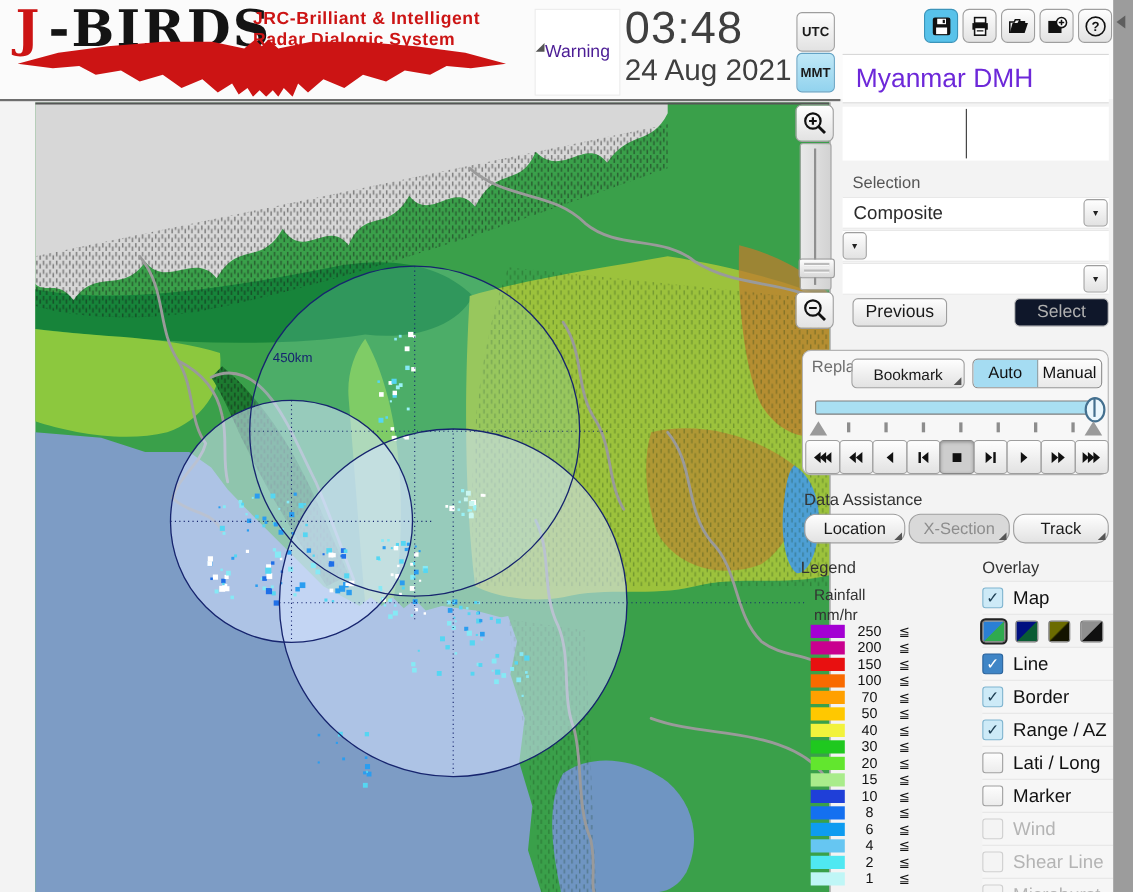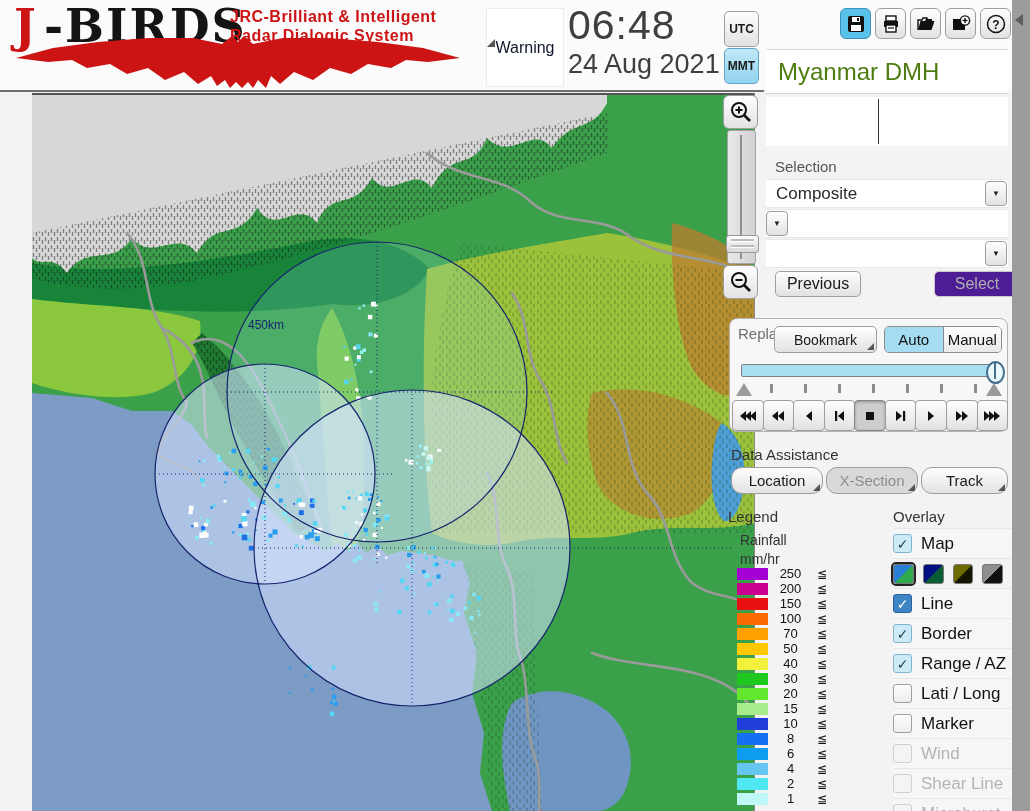--- a/index.html
+++ b/index.html
@@ -6,31 +6,31 @@
   .page{position:relative;width:1030px;height:811px;overflow:hidden;background:#f3f3f3;}
   .abs{position:absolute;}
 
   
   .header{position:absolute;left:0;top:0;width:1012px;height:90px;background:#fbfbfb;}
   .header-line{position:absolute;left:0;top:90px;width:764px;height:2px;background:#6e6e6e;}
   .brand-text{font-family:"DejaVu Serif","Liberation Serif",serif;font-weight:bold;font-size:46px;letter-spacing:2px;}
   .tagline{color:#cc1414;font-weight:bold;font-size:15px;line-height:18px;letter-spacing:.5px;}
 
   .warning-box{position:absolute;left:486px;top:8px;width:76px;height:77px;background:#fff;border:1px solid #ececec;}
-  .warning-box span{position:absolute;left:0;right:0;top:30px;text-align:center;color:#0f172a;font-size:16px;}
+  .warning-box span{position:absolute;left:0;right:0;top:30px;text-align:center;color:#4c1d95;font-size:16px;}
   .fold{position:absolute;right:2px;bottom:2px;width:0;height:0;border-style:solid;border-width:0 0 8px 8px;border-color:transparent transparent #555 transparent;}
   .fold.small{border-width:0 0 7px 7px;}
 
   .clock-time{position:absolute;left:568px;top:2px;font-size:41px;color:#3f3f3f;letter-spacing:1px;}
   .clock-date{position:absolute;left:568px;top:49px;font-size:27px;color:#3f3f3f;}
 
   .btn{background:linear-gradient(#fefefe,#e2e2e2);border:1px solid #9e9e9e;border-radius:5px;color:#1a1a1a;
        display:flex;align-items:center;justify-content:center;box-sizing:border-box;cursor:default;}
   .btn.blue{background:linear-gradient(#c0e8f7,#92d3ee);border-color:#63a2c4;}
-  .btn.disabled{background:#4c1d95;color:#b0b0b0;border-color:#c9c9c9;margin-left:12px;}
+  .btn.disabled{background:#0f172a;color:#b0b0b0;border-color:#c9c9c9;}
   .btn.gray-pressed{background:#d9d9d9;color:#8d8d8d;}
 
   .tz-btn{position:absolute;left:724px;width:35px;height:36px;font-size:12px;font-weight:bold;}
   .toolbar-btn{position:absolute;top:8px;width:31px;height:31px;border-radius:6px;}
   .toolbar-btn.save{background:#58c2ea;border-color:#3b94ba;}
 
   
   .gray-strip{position:absolute;left:1012px;top:0;width:18px;height:811px;background:#9c9c9c;}
   .strip-arrow{position:absolute;left:3px;top:14px;width:0;height:0;border-top:6px solid transparent;border-bottom:6px solid transparent;border-right:8px solid #5e5e5e;}
 
@@ -40,21 +40,21 @@
   
   .zoomctrl{position:absolute;left:723px;top:95px;width:35px;}
   .zoom-btn{width:35px;height:34px;border-radius:6px;}
   .zoom-track{position:relative;width:27px;height:132px;margin:1px 4px;background:linear-gradient(90deg,#e9e9e9,#d2d2d2);border:1px solid #a5a5a5;border-radius:3px;}
   .zoom-track .rail{position:absolute;left:12px;top:4px;width:2px;height:124px;background:#8f8f8f;}
   .zoom-handle{position:absolute;left:-2px;top:104px;width:31px;height:16px;background:linear-gradient(#fdfdfd,#d8d8d8);border:1px solid #9a9a9a;border-radius:3px;}
   .zoom-handle i{display:block;height:2px;margin:3px 4px 0 4px;background:#bbb;border-bottom:1px solid #fff;}
 
   
   .site-box{position:absolute;left:766px;top:49px;width:242px;height:43px;background:#fff;border-top:1px solid #d8d8d8;border-bottom:1px solid #d8d8d8;display:flex;align-items:center;}
-  .site-box span{font-size:24px;color:#4d7c0f;padding-left:12px;}
+  .site-box span{font-size:24px;color:#6d28d9;padding-left:12px;}
   .info-box{position:absolute;left:766px;top:97px;width:242px;height:49px;background:#fff;}
   .info-divider{position:absolute;left:112px;top:2px;width:1px;height:45px;background:#333;}
 
   .section-label{position:absolute;font-size:15px;color:#555;}
   .field-row{position:absolute;left:766px;width:242px;height:27px;background:#fff;border-top:1px solid #e8e8e8;border-bottom:1px solid #e8e8e8;display:flex;align-items:center;}
   .field-row .val{flex:1;font-size:17px;color:#2a2a2a;padding-left:10px;white-space:nowrap;overflow:hidden;}
   .dd-btn{width:22px;height:25px;margin-right:1px;border-radius:4px;font-size:8px;color:#222;}
   .dd-btn::before{content:"▼";}
 
   .push-btn{font-size:16px;}
@@ -121,21 +121,21 @@
         L420,60 L398,58 L383,66 L360,62 L343,72 L322,66 L305,78 L286,70 L272,82
         L263,74 L258,86 L250,78 L245,86 L240,80 L234,86 L228,80 L222,86 L217,78 L209,84 L203,74
         L190,82 L176,70 L157,78 L140,66 L119,72 L102,62 L79,66 L64,58 L40,60 Z"></path>
     </svg>
 
     <div class="warning-box">
       <span>Warning</span>
       <span class="fold"></span>
     </div>
 
-    <div class="clock-time">06:48</div>
+    <div class="clock-time">03:48</div>
     <div class="clock-date">24 Aug 2021</div>
 
     <div class="btn tz-btn" style="top:11px;">UTC</div>
     <div class="btn blue tz-btn" style="top:48px;">MMT</div>
 
     <div class="btn toolbar-btn save" style="left:840px;">
       <svg width="20" height="20" viewBox="0 0 20 20">
         <rect x="2" y="2" width="16" height="16" rx="2" fill="#111"></rect>
         <rect x="6" y="3" width="8" height="5" fill="#fff"></rect>
         <rect x="11" y="4" width="2" height="3" fill="#111"></rect>

